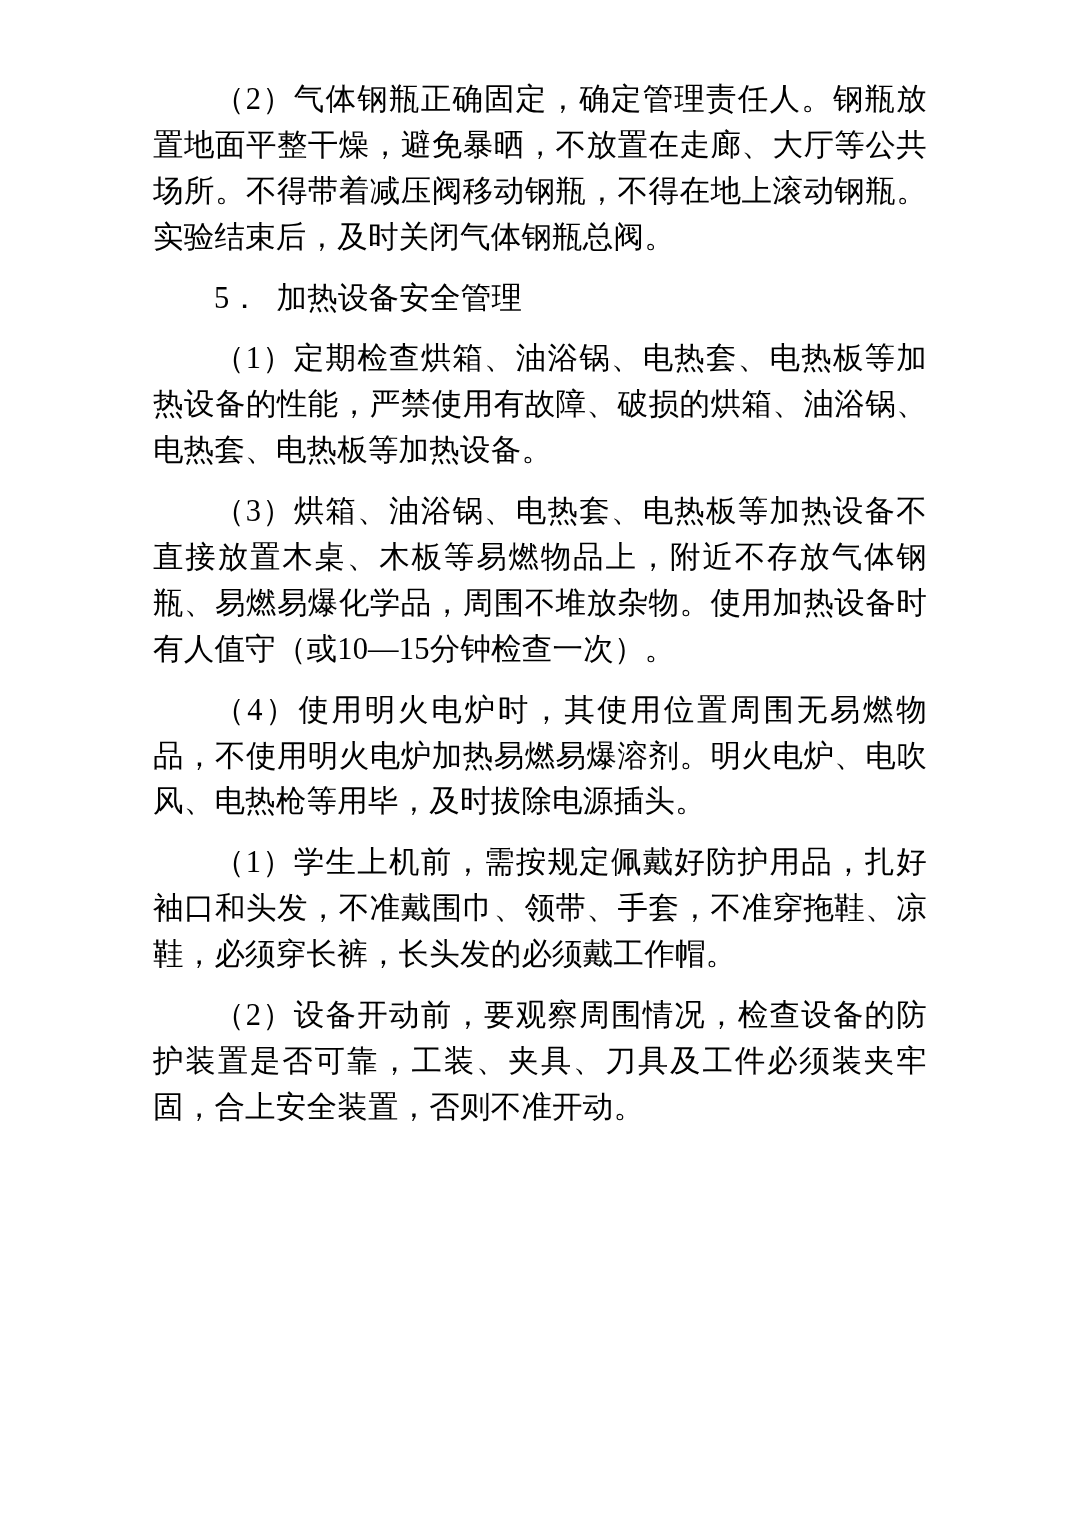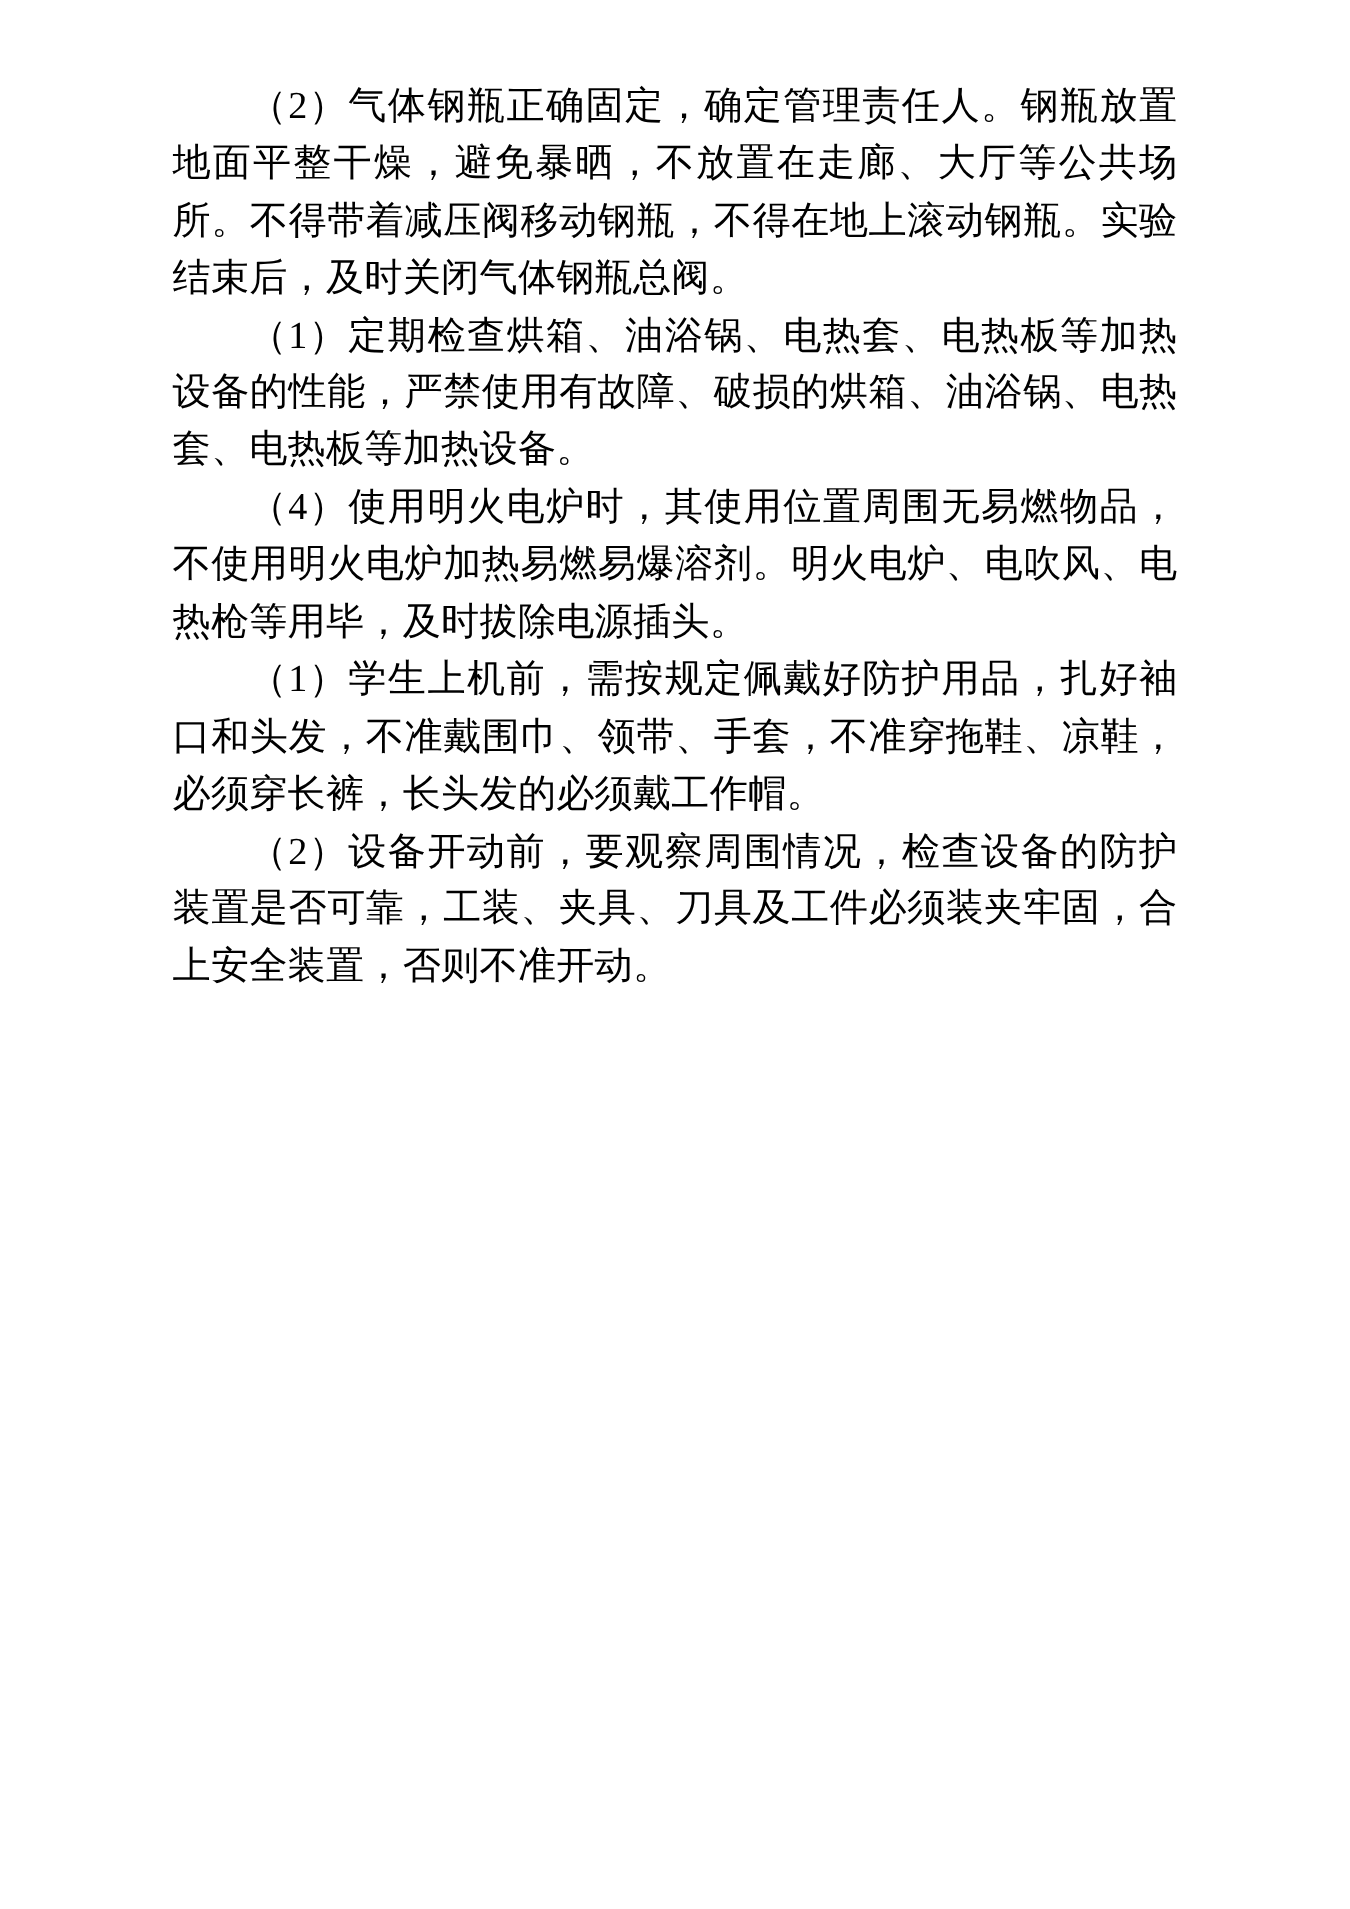--- a/index.html
+++ b/index.html
@@ -19,21 +19,21 @@
     overflow: hidden;
   }
   .doc-body {
     font-size: 30.5px;
     line-height: 1.505;
     text-align: justify;
     text-justify: inter-ideograph;
     letter-spacing: 0.2px;
   }
   p {
-    margin: 0;
+    margin: 15px;
     padding: 0;
     text-indent: 2em;
   }
   p.heading {
     text-indent: 2em;
   }
   p.heading .num {
     letter-spacing: 0;
   }
   .sp {
@@ -42,22 +42,24 @@
   }
 </style>
 </head>
 <body>
 
 <div class="page">
   <div class="doc-body">
 
     <p>（2）气体钢瓶正确固定，确定管理责任人。钢瓶放置地面平整干燥，避免暴晒，不放置在走廊、大厅等公共场所。不得带着减压阀移动钢瓶，不得在地上滚动钢瓶。实验结束后，及时关闭气体钢瓶总阀。</p>
 
+    <p class="heading"><span class="num">5．</span><span class="sp"></span><span>加热设备安全管理</span></p>
 
     <p>（1）定期检查烘箱、油浴锅、电热套、电热板等加热设备的性能，严禁使用有故障、破损的烘箱、油浴锅、电热套、电热板等加热设备。</p>
+    <p>（3）烘箱、油浴锅、电热套、电热板等加热设备不直接放置木桌、木板等易燃物品上，附近不存放气体钢瓶、易燃易爆化学品，周围不堆放杂物。使用加热设备时有人值守（或10—15分钟检查一次）。</p>
     <p>（4）使用明火电炉时，其使用位置周围无易燃物品，不使用明火电炉加热易燃易爆溶剂。明火电炉、电吹风、电热枪等用毕，及时拔除电源插头。</p>
 
 
     <p>（1）学生上机前，需按规定佩戴好防护用品，扎好袖口和头发，不准戴围巾、领带、手套，不准穿拖鞋、凉鞋，必须穿长裤，长头发的必须戴工作帽。</p>
     <p>（2）设备开动前，要观察周围情况，检查设备的防护装置是否可靠，工装、夹具、刀具及工件必须装夹牢固，合上安全装置，否则不准开动。</p>
 
   </div>
 </div>
 
 </body></html>

